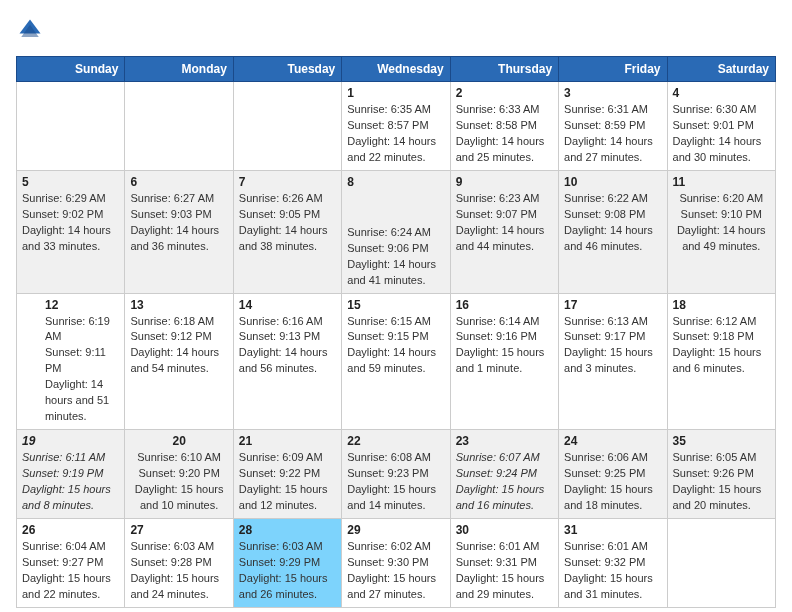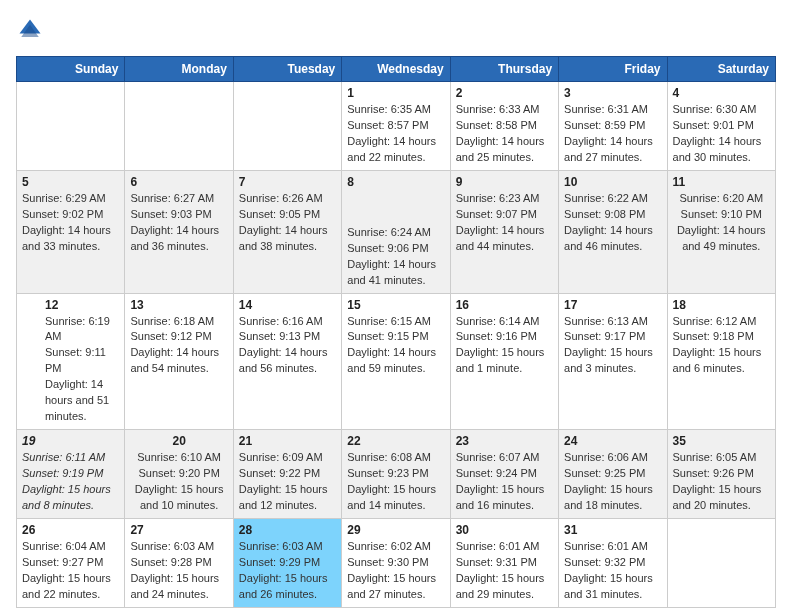--- a/index.html
+++ b/index.html
@@ -266,21 +266,21 @@
 Daylight: 15 hours and 12 minutes.</div>
         </td>
         <td style="background: rgb(240, 240, 240);">
           <div class="day-number">22</div>
           <div class="day-info" style="white-space: pre-line;">Sunrise: 6:08 AM
 Sunset: 9:23 PM
 Daylight: 15 hours and 14 minutes.</div>
         </td>
         <td style="background: rgb(240, 240, 240);">
           <div class="day-number">23</div>
-          <div class="day-info" style="white-space: pre-line;">Sunrise: 6:07 AM
+          <div class="day-info" style="white-space: pre-line; font-style: italic;">Sunrise: 6:07 AM
 Sunset: 9:24 PM
 Daylight: 15 hours and 16 minutes.</div>
         </td>
         <td style="background: rgb(240, 240, 240);">
           <div class="day-number">24</div>
           <div class="day-info" style="white-space: pre-line;">Sunrise: 6:06 AM
 Sunset: 9:25 PM
 Daylight: 15 hours and 18 minutes.</div>
         </td>
         <td style="background: rgb(240, 240, 240);">

